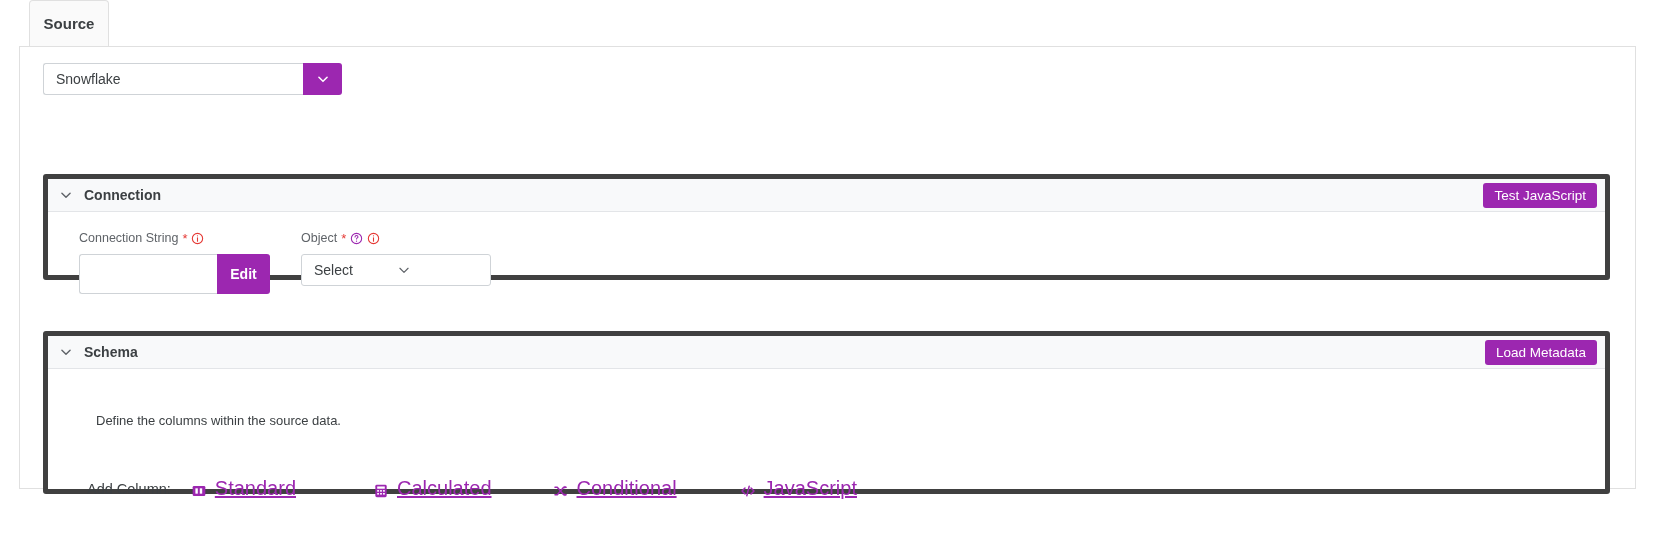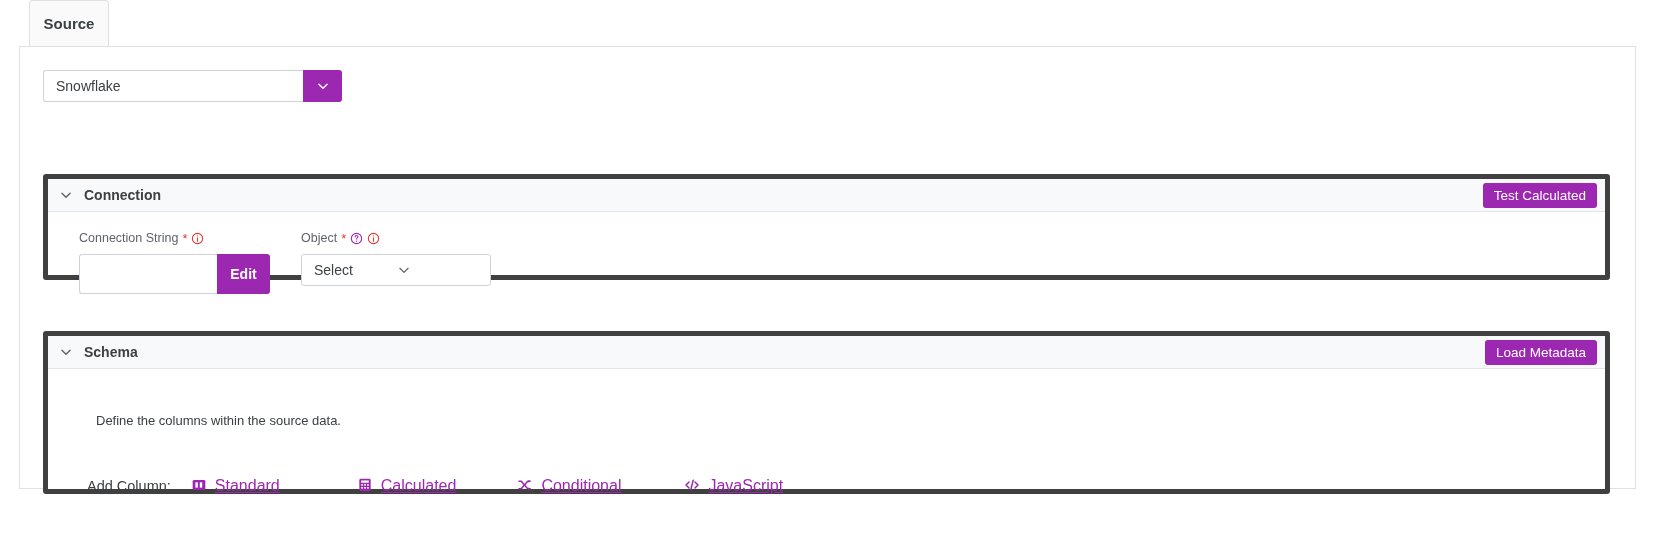--- a/index.html
+++ b/index.html
@@ -53,21 +53,21 @@
     box-sizing: border-box;
     border: 1px solid #e0e0e0;
     border-top: none;
     background: #ffffff;
   }
 
   
   .ds-row {
     position: absolute;
     left: 23px;
-    top: 23px;
+    top: 16px;
   }
   .ds-select {
     display: flex;
     align-items: stretch;
     width: 299px;
     height: 32px;
   }
   .ds-value {
     flex: 1;
     box-sizing: border-box;
@@ -228,23 +228,23 @@
     display: flex;
     align-items: center;
   }
   .addcol-label {
     font-size: 14.5px;
     color: #3c4043;
     margin-right: 20px;
   }
   .addcol-link {
     display: flex;
-    align-items: flex-start;
+    align-items: center;
     color: #9c27b0;
-    font-size: 16px;
+    font-size: 20px;
     text-decoration: none;
     cursor: pointer;
   }
   .addcol-link .lk-text { text-decoration: underline; }
   .addcol-link .lk-icon {
     width: 16px;
     height: 16px;
     margin-right: 8px;
     display: block;
   }
@@ -277,21 +277,21 @@
     </div>
 
     <div class="panel" id="connection-panel">
       <div class="panel-head">
         <span>
           <svg class="chevron-down" viewBox="0 0 24 24" fill="none" stroke="#5f6368" stroke-width="2.4" stroke-linecap="round" stroke-linejoin="round">
             <polyline points="5,9 12,16 19,9"></polyline>
           </svg>
         </span>
         <span class="panel-title">Connection</span>
-        <button class="head-btn">Test Calculated</button>
+        <button class="head-btn">Test JavaScript</button>
       </div>
 
       <div class="field-row">
 
         <div class="field field-cs">
           <div class="field-label">
             <span>Connection String</span>
             <span class="req-star">*</span>
             <span class="icon-circle">
               <svg viewBox="0 0 24 24" fill="none" stroke="#e53935" stroke-width="2">

